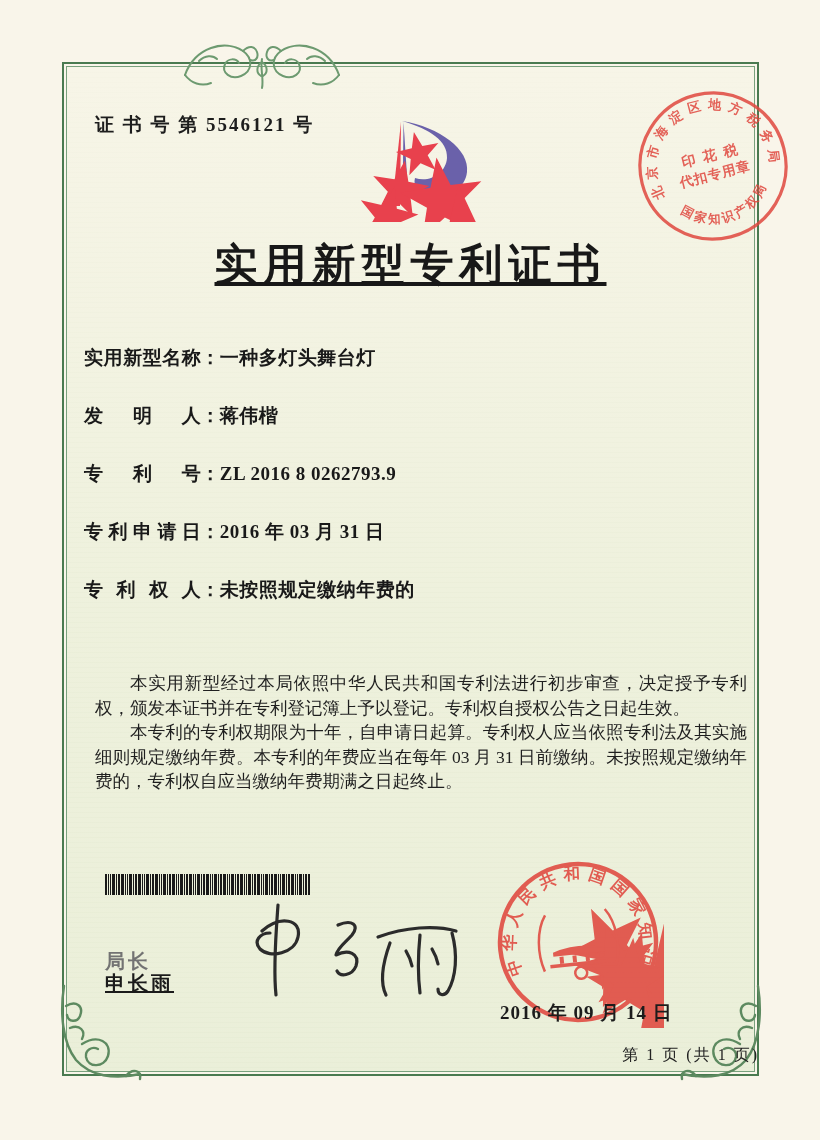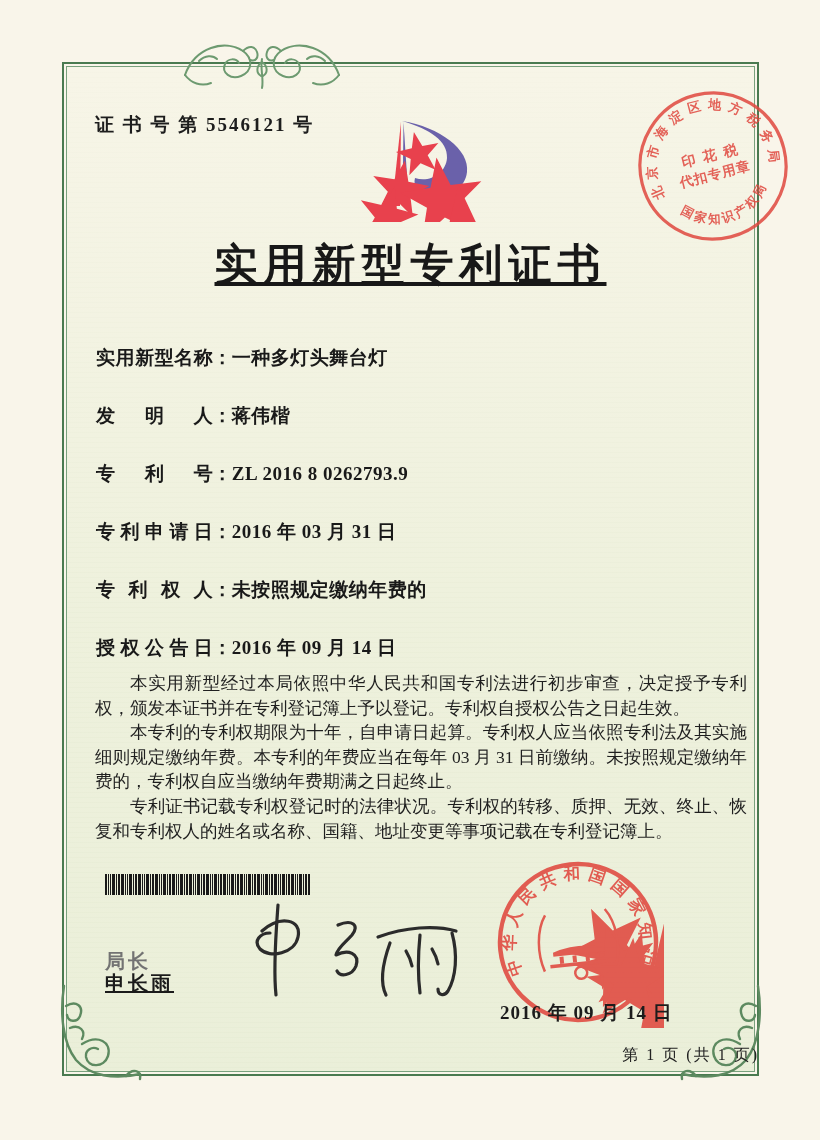--- a/index.html
+++ b/index.html
@@ -19,21 +19,21 @@
     background:
       linear-gradient(180deg, rgba(247,245,231,0.92) 0%, rgba(236,240,218,0.85) 55%, rgba(232,238,214,0.85) 100%),
       repeating-linear-gradient(180deg, rgba(128,158,106,0.18) 0 1px, rgba(0,0,0,0) 1px 5px);
   }
   .abs { position:absolute; }
   .cert-no { left:95px; top:112px; font-size:19px; color:#1d1d1d; letter-spacing:2px; font-weight:600; }
   .title {
     left:62px; top:236px; width:697px; text-align:center;
     font-size:43px; font-weight:700; color:#181818; letter-spacing:6px;text-decoration:underline;
   }
-  .fields { left:96px; top:346px; width:600px; display:flex; flex-direction:column; row-gap:34px; }
+  .fields { left:84px; top:346px; width:600px; display:flex; flex-direction:column; row-gap:34px; }
   .field-row { font-size:19px; font-weight:600; color:#191919; line-height:24px; white-space:nowrap; }
   .flabel { display:inline-block; width:6.15em; text-align:justify; text-align-last:justify; vertical-align:top; }
   .colon { display:inline-block; }
   .fvalue { letter-spacing:0.5px; }
   .paras { left:95px; top:671px; width:652px; font-size:17.5px; line-height:24.6px; color:#1f1f1f; text-align:justify; }
   .paras p { margin:0; text-indent:2em; }
   .barcode-wrap { left:105px; top:874px; width:205px; height:21px; }
   .sig-title { left:105px; top:928px; font-size:20px; font-weight:600; color:#737373; letter-spacing:3px;margin-top:20px; }
   .sig-name { left:105px; top:970px; font-size:20px; font-weight:600; color:#1b1b1b; letter-spacing:3px;text-decoration:underline; }
   .autograph { left:210px; top:893px; }
@@ -118,29 +118,25 @@
   </div>
   <div class="field-row">
     <span class="flabel">专利号</span><span class="colon">：</span><span class="fvalue">ZL 2016 8 0262793.9</span>
   </div>
   <div class="field-row">
     <span class="flabel">专利申请日</span><span class="colon">：</span><span class="fvalue">2016 年 03 月 31 日</span>
   </div>
   <div class="field-row">
     <span class="flabel">专利权人</span><span class="colon">：</span><span class="fvalue">未按照规定缴纳年费的</span>
   </div>
-  <div class="field-row">
-    <span class="flabel">授权公告日</span><span class="colon">：</span><span class="fvalue">2016 年 09 月 14 日</span>
-  </div>
 </div>
 
 <div class="abs paras">
   <p>本实用新型经过本局依照中华人民共和国专利法进行初步审查，决定授予专利权，颁发本证书并在专利登记簿上予以登记。专利权自授权公告之日起生效。</p>
   <p>本专利的专利权期限为十年，自申请日起算。专利权人应当依照专利法及其实施细则规定缴纳年费。本专利的年费应当在每年 03 月 31 日前缴纳。未按照规定缴纳年费的，专利权自应当缴纳年费期满之日起终止。</p>
-  <p>专利证书记载专利权登记时的法律状况。专利权的转移、质押、无效、终止、恢复和专利权人的姓名或名称、国籍、地址变更等事项记载在专利登记簿上。</p>
 </div>
 
 <svg class="abs barcode-wrap" width="205" height="21" viewBox="0 0 205 21">
   <defs>
     <pattern id="bc" x="0" y="0" width="17" height="21" patternUnits="userSpaceOnUse">
       <rect x="0" y="0" width="2" height="21" fill="#191919"></rect>
       <rect x="3" y="0" width="1" height="21" fill="#191919"></rect>
       <rect x="5" y="0" width="1" height="21" fill="#191919"></rect>
       <rect x="7" y="0" width="3" height="21" fill="#191919"></rect>
       <rect x="11" y="0" width="1" height="21" fill="#191919"></rect>

